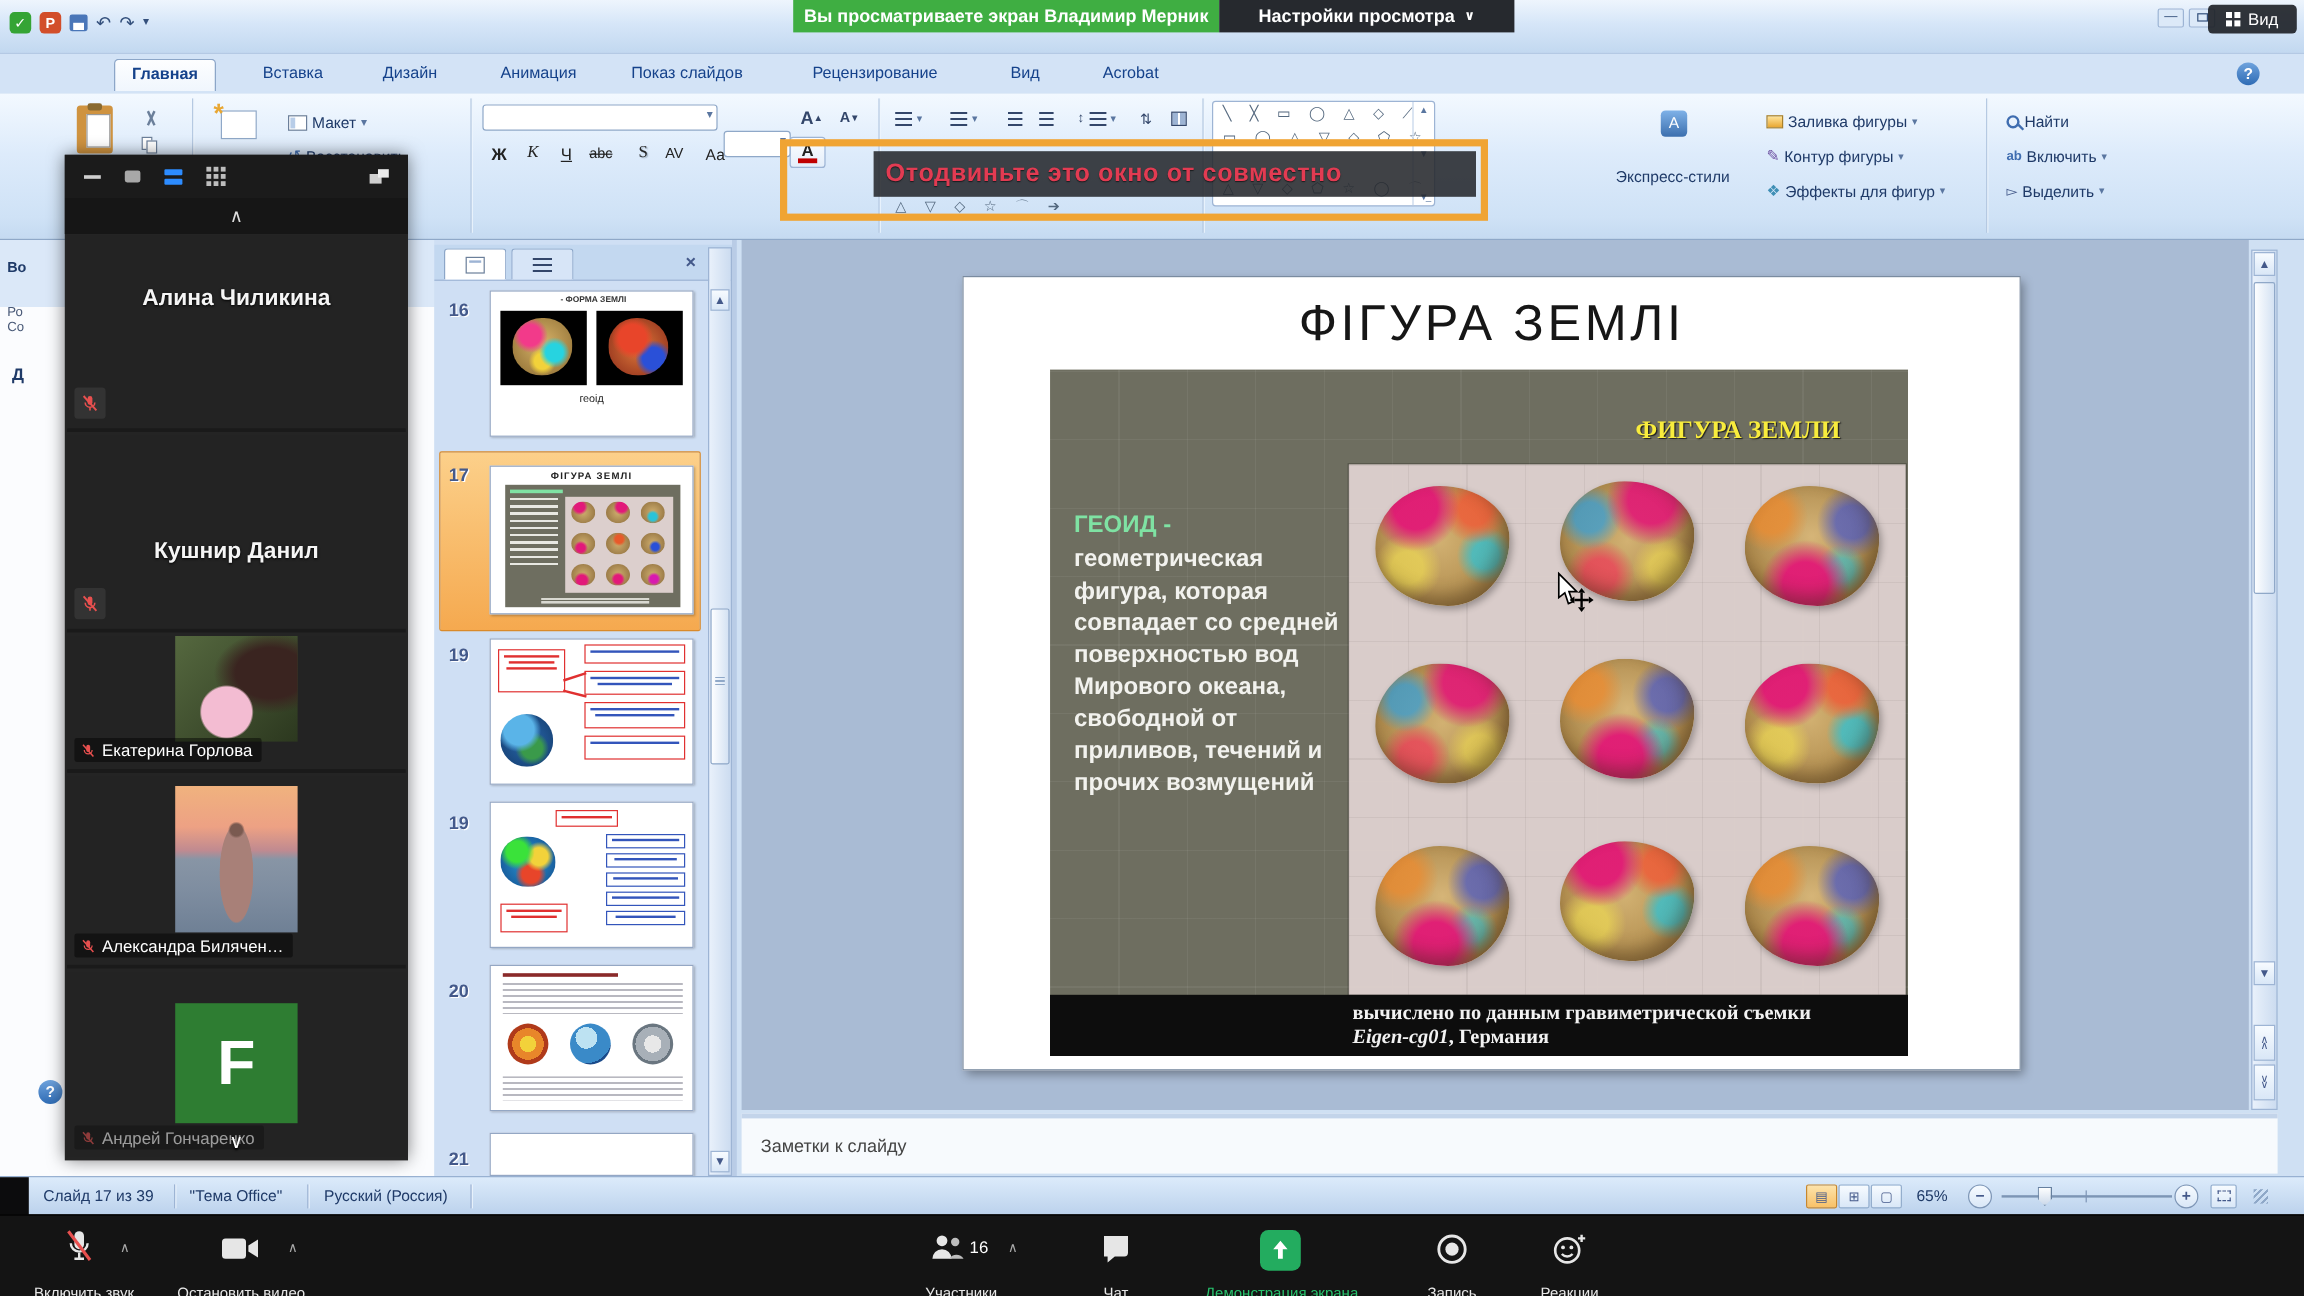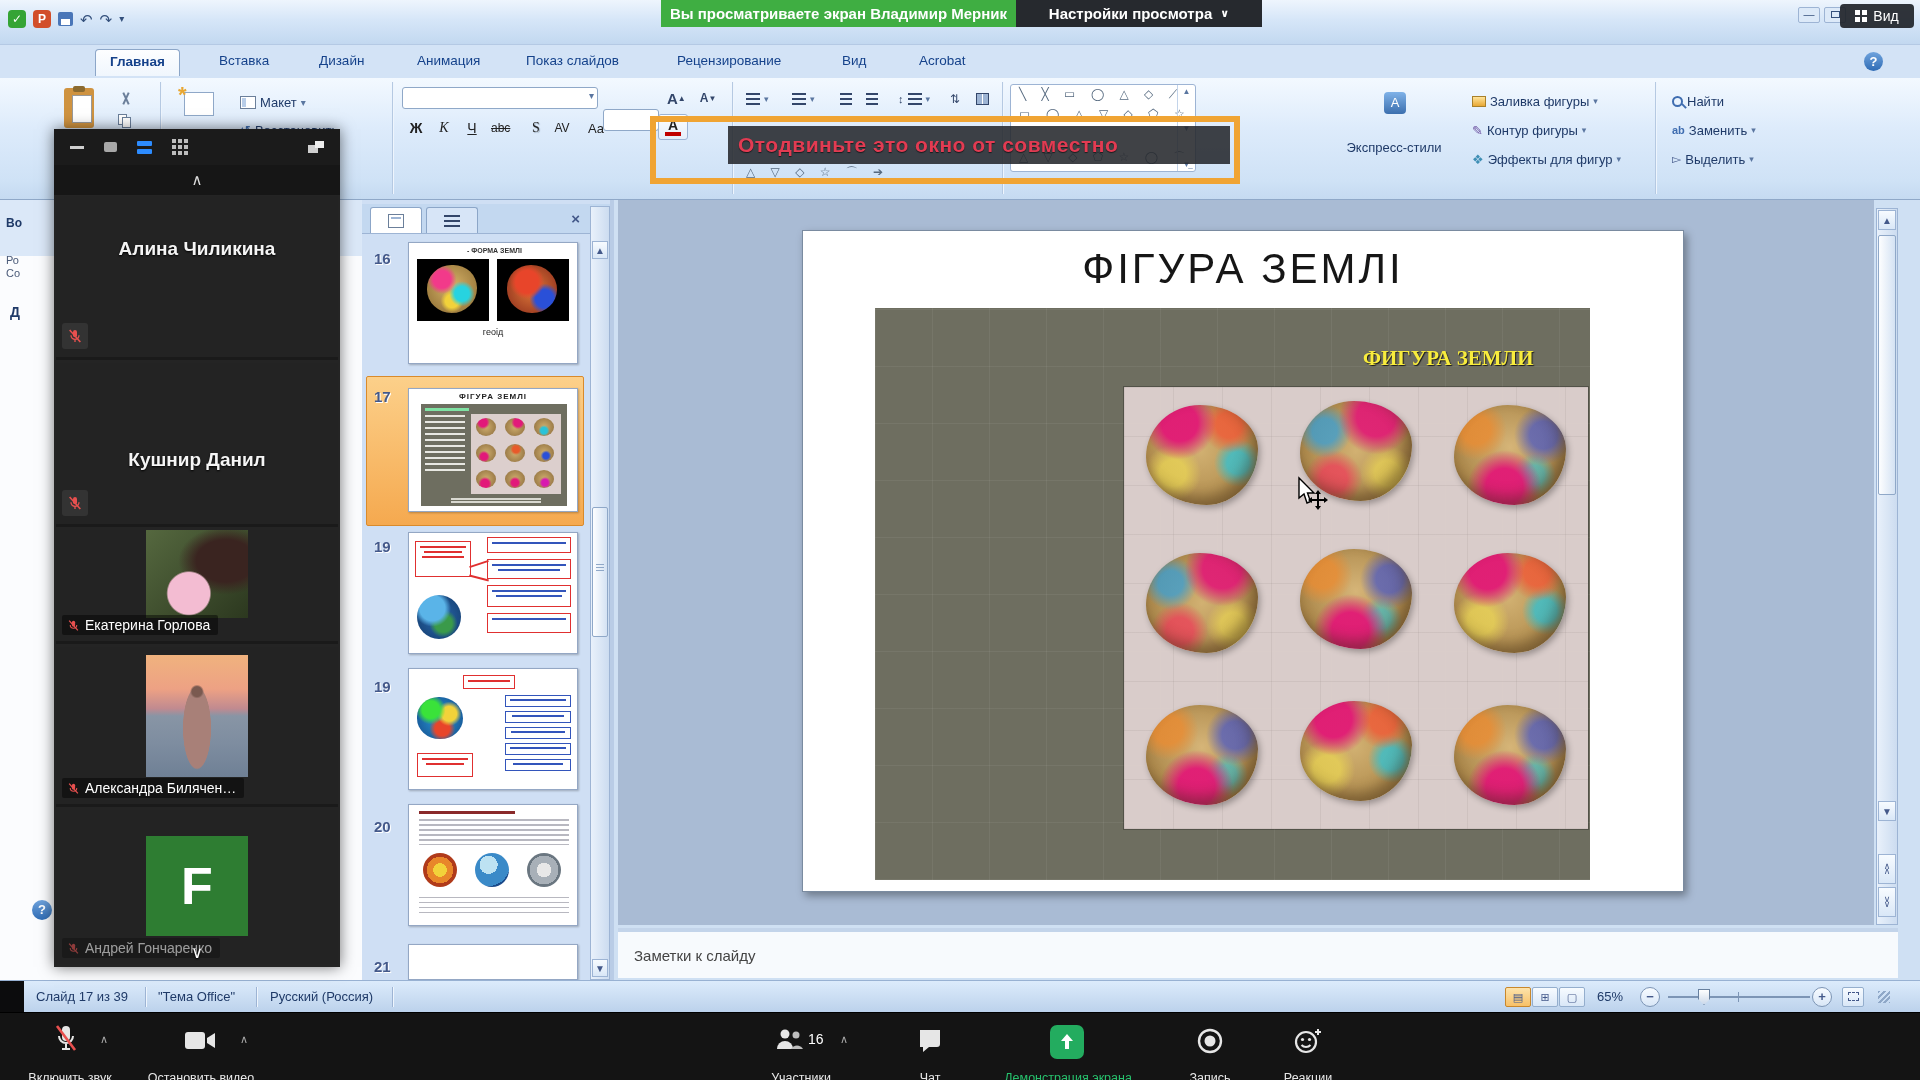--- a/index.html
+++ b/index.html
@@ -278,21 +278,21 @@
       <div class="abs gsep" style="left:1655px;top:4px"></div>
 
       <div class="abs rbtn" style="left:1668px;top:11px">
         <span style="width:11px;height:11px;border:2px solid #3f6db0;border-radius:50%;position:relative">
             <span style="position:absolute;left:7px;top:7px;width:6px;height:2px;background:#3f6db0;transform:rotate(45deg)"></span>
           </span>
         <span>Найти</span>
       </div>
       <div class="abs rbtn" style="left:1668px;top:40px">
         <span style="color:#3f6db0;font-size:11px;font-weight:bold">ab</span>
-        <span>Заменить</span>
+        <span>Включить</span>
           <span style="font-size:9px;color:#5a76a0">▾</span>
       </div>
       <div class="abs rbtn" style="left:1668px;top:69px">
         <span style="color:#44598a;font-size:12px">▻</span>
         <span>Выделить</span>
           <span style="font-size:9px;color:#5a76a0">▾</span>
       </div>
       <div class="abs glabel" style="left:1640px;width:200px">Редактирование</div>
     </div>
 
@@ -425,33 +425,41 @@
         <div class="sarrow" style="position:absolute;left:1px;bottom:2px;width:16px;height:18px">▼</div>
       </div>
     </div>
 
     <div class="abs workspace"></div>
     <div class="abs slide">
       <div class="abs" style="left:0;top:14px;width:100%;text-align:center;font-size:42px;color:#161616;letter-spacing:3px">ФІГУРА  ЗЕМЛІ</div>
 
       <div class="abs geo-img" style="left:72px;top:77px;width:715px;height:572px">
         <div class="abs serif" style="left:488px;top:38px;width:200px;font-size:21px;font-weight:bold;color:#f8ec3d;text-shadow:1px 1px 1px #1a1a1a">ФИГУРА ЗЕМЛИ</div>
+        <div class="abs" style="left:20px;top:118px;width:228px">
+          <div style="font-size:20px;font-weight:bold;color:#7fe2a3;margin-bottom:4px">ГЕОИД -</div>
+          <div class="sdef">геометрическая фигура, которая совпадает со средней поверхностью вод Мирового океана, свободной от приливов, течений и прочих возмущений</div>
+        </div>
 
         <div class="abs pinkpanel" style="left:249px;top:79px;width:464px;height:442px">
           <div class="blob b1" style="position:absolute;left:22px;top:18px"></div>
           <div class="blob b2" style="position:absolute;left:176px;top:14px"></div>
           <div class="blob b3" style="position:absolute;left:330px;top:18px"></div>
           <div class="blob b2" style="position:absolute;left:22px;top:166px"></div>
           <div class="blob b3" style="position:absolute;left:176px;top:162px"></div>
           <div class="blob b1" style="position:absolute;left:330px;top:166px"></div>
           <div class="blob b3" style="position:absolute;left:22px;top:318px"></div>
           <div class="blob b1" style="position:absolute;left:176px;top:314px"></div>
           <div class="blob b3" style="position:absolute;left:330px;top:318px"></div>
         </div>
 
+        <div class="abs" style="left:0;top:521px;width:715px;height:51px;background:#0d0d0d;padding:5px 0 0 252px">
+          <div class="serif" style="font-size:17px;font-weight:bold;color:#f2f2f2">вычислено по данным гравиметрической съемки</div>
+          <div class="serif" style="font-size:17px;color:#f2f2f2"><span style="font-style:italic;font-weight:bold">Eigen-cg01</span><span style="font-weight:bold">, Германия</span></div>
+        </div>
       </div>
 
       <div class="abs" style="left:490px;top:245px">
         <svg width="36" height="36" viewBox="0 0 36 36">
           <path d="M6 2 L6 22 L11 18 L14 27 L17.5 25.5 L14.5 17 L21 17 Z" fill="#fff" stroke="#000" stroke-width="1.4"></path>
           <g stroke="#000" stroke-width="2">
               <line x1="25" y1="18" x2="25" y2="30"></line>
               <line x1="19" y1="24" x2="31" y2="24"></line>
             </g>
           <g fill="#000">

